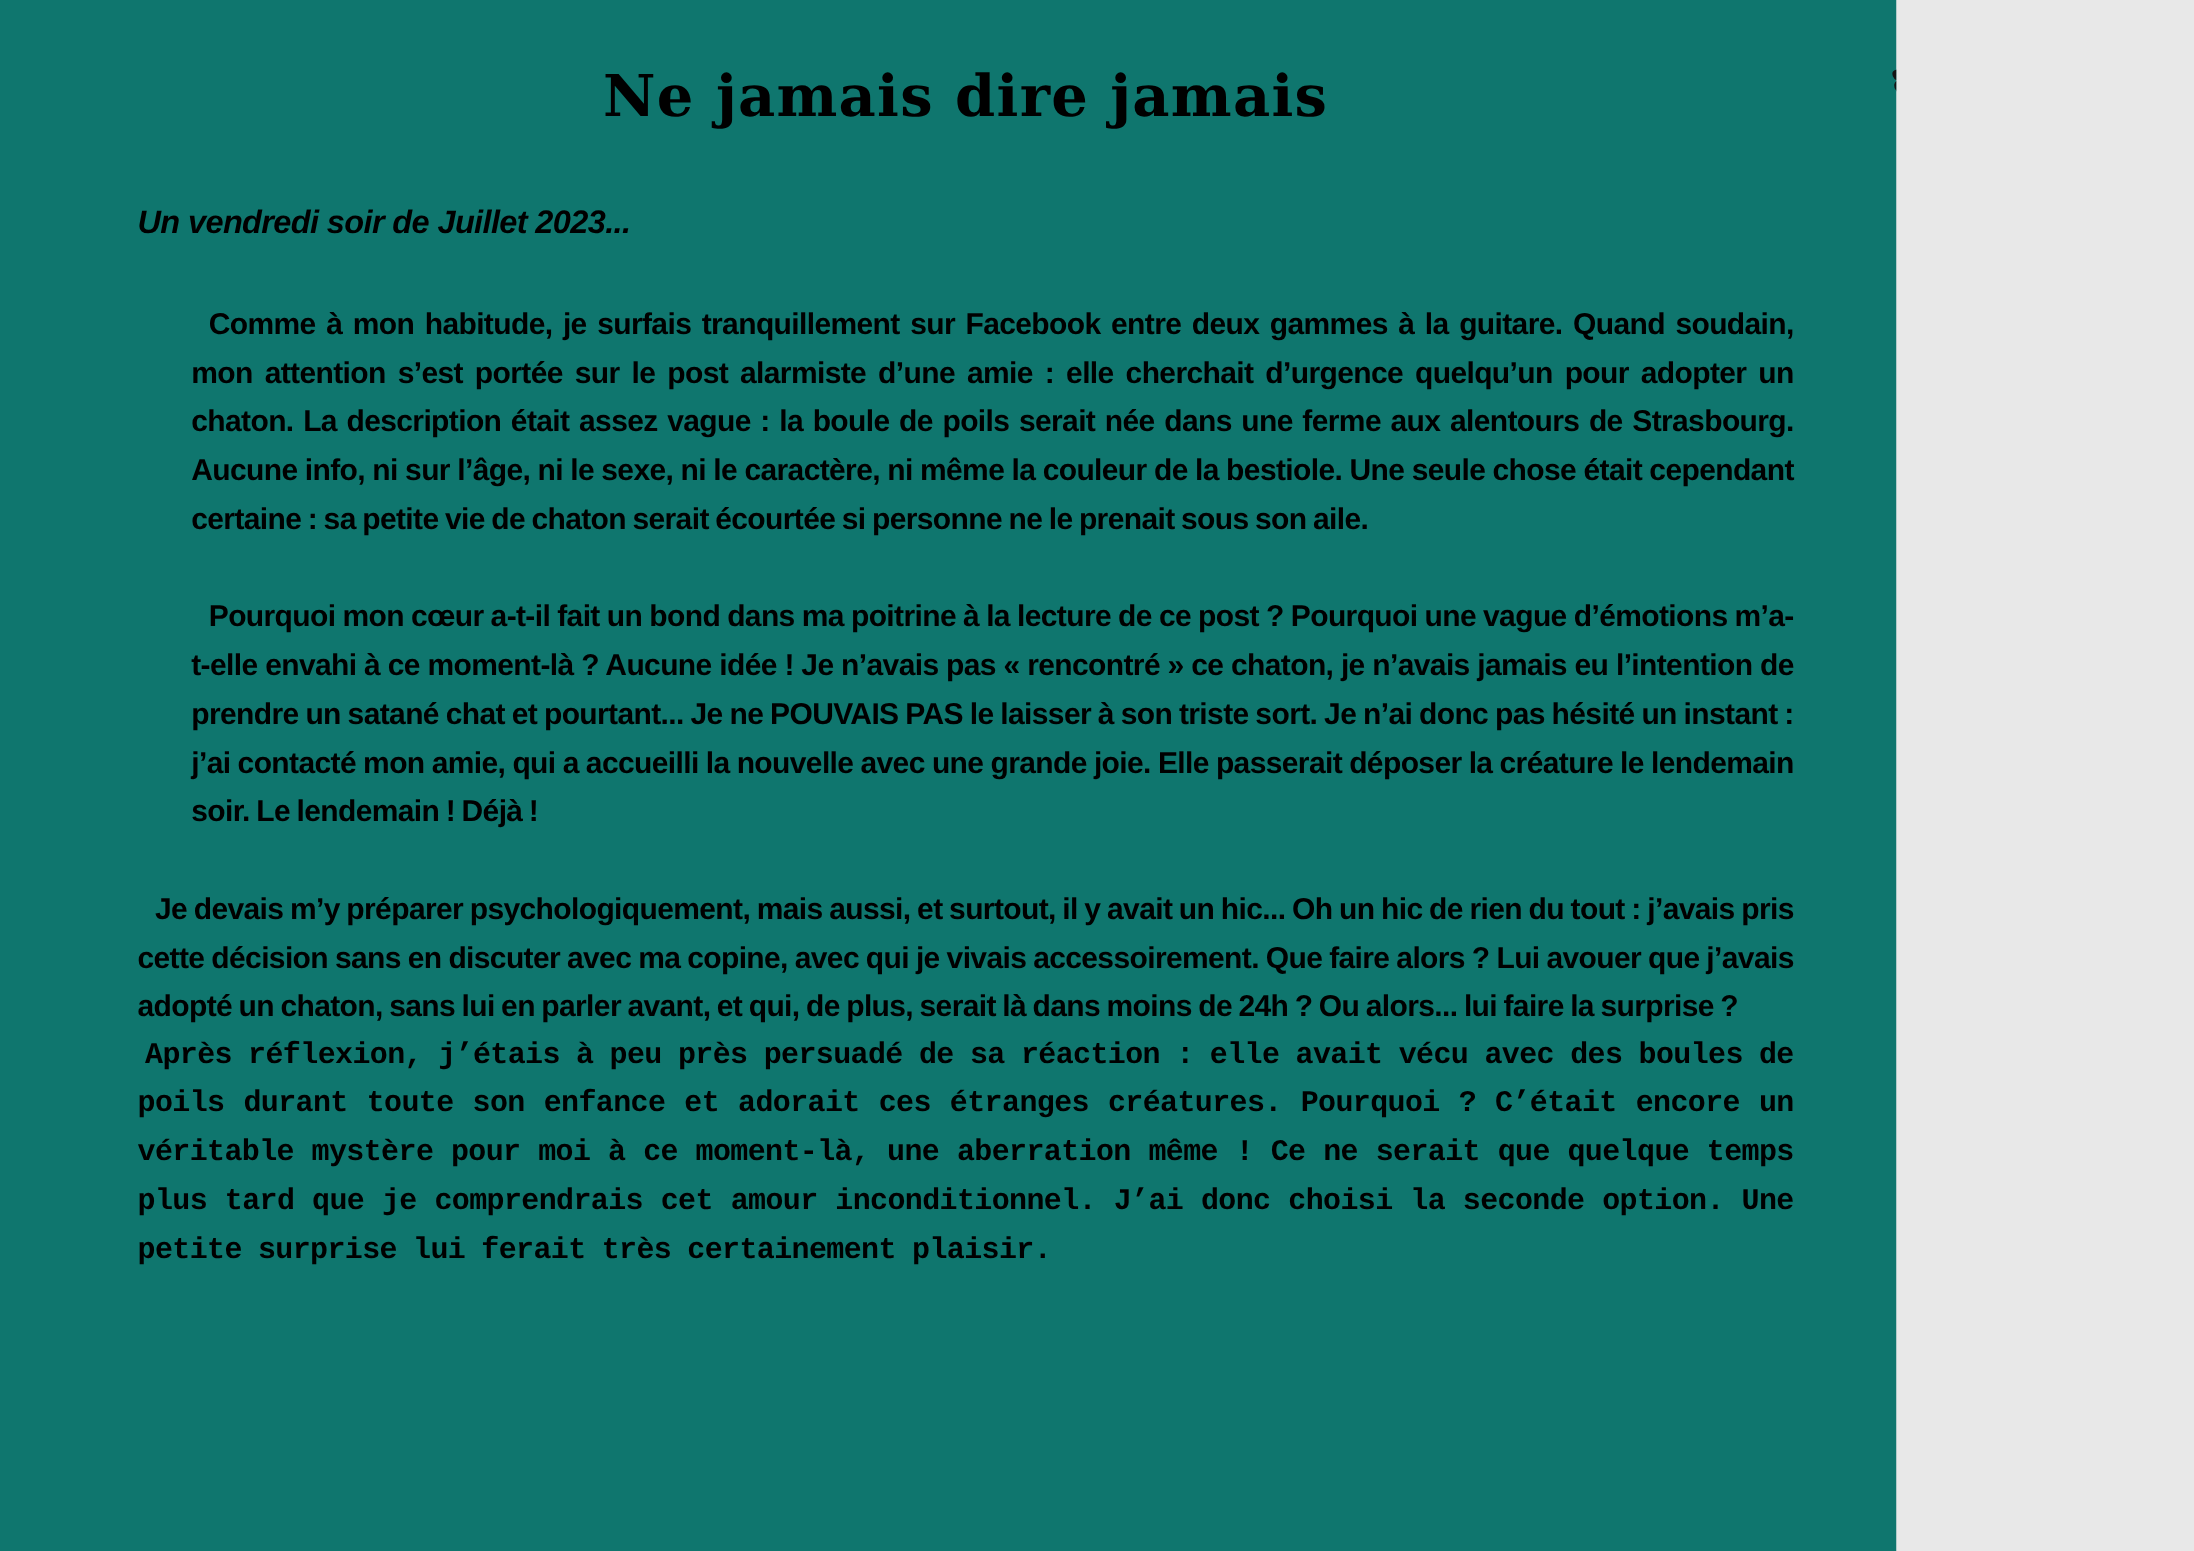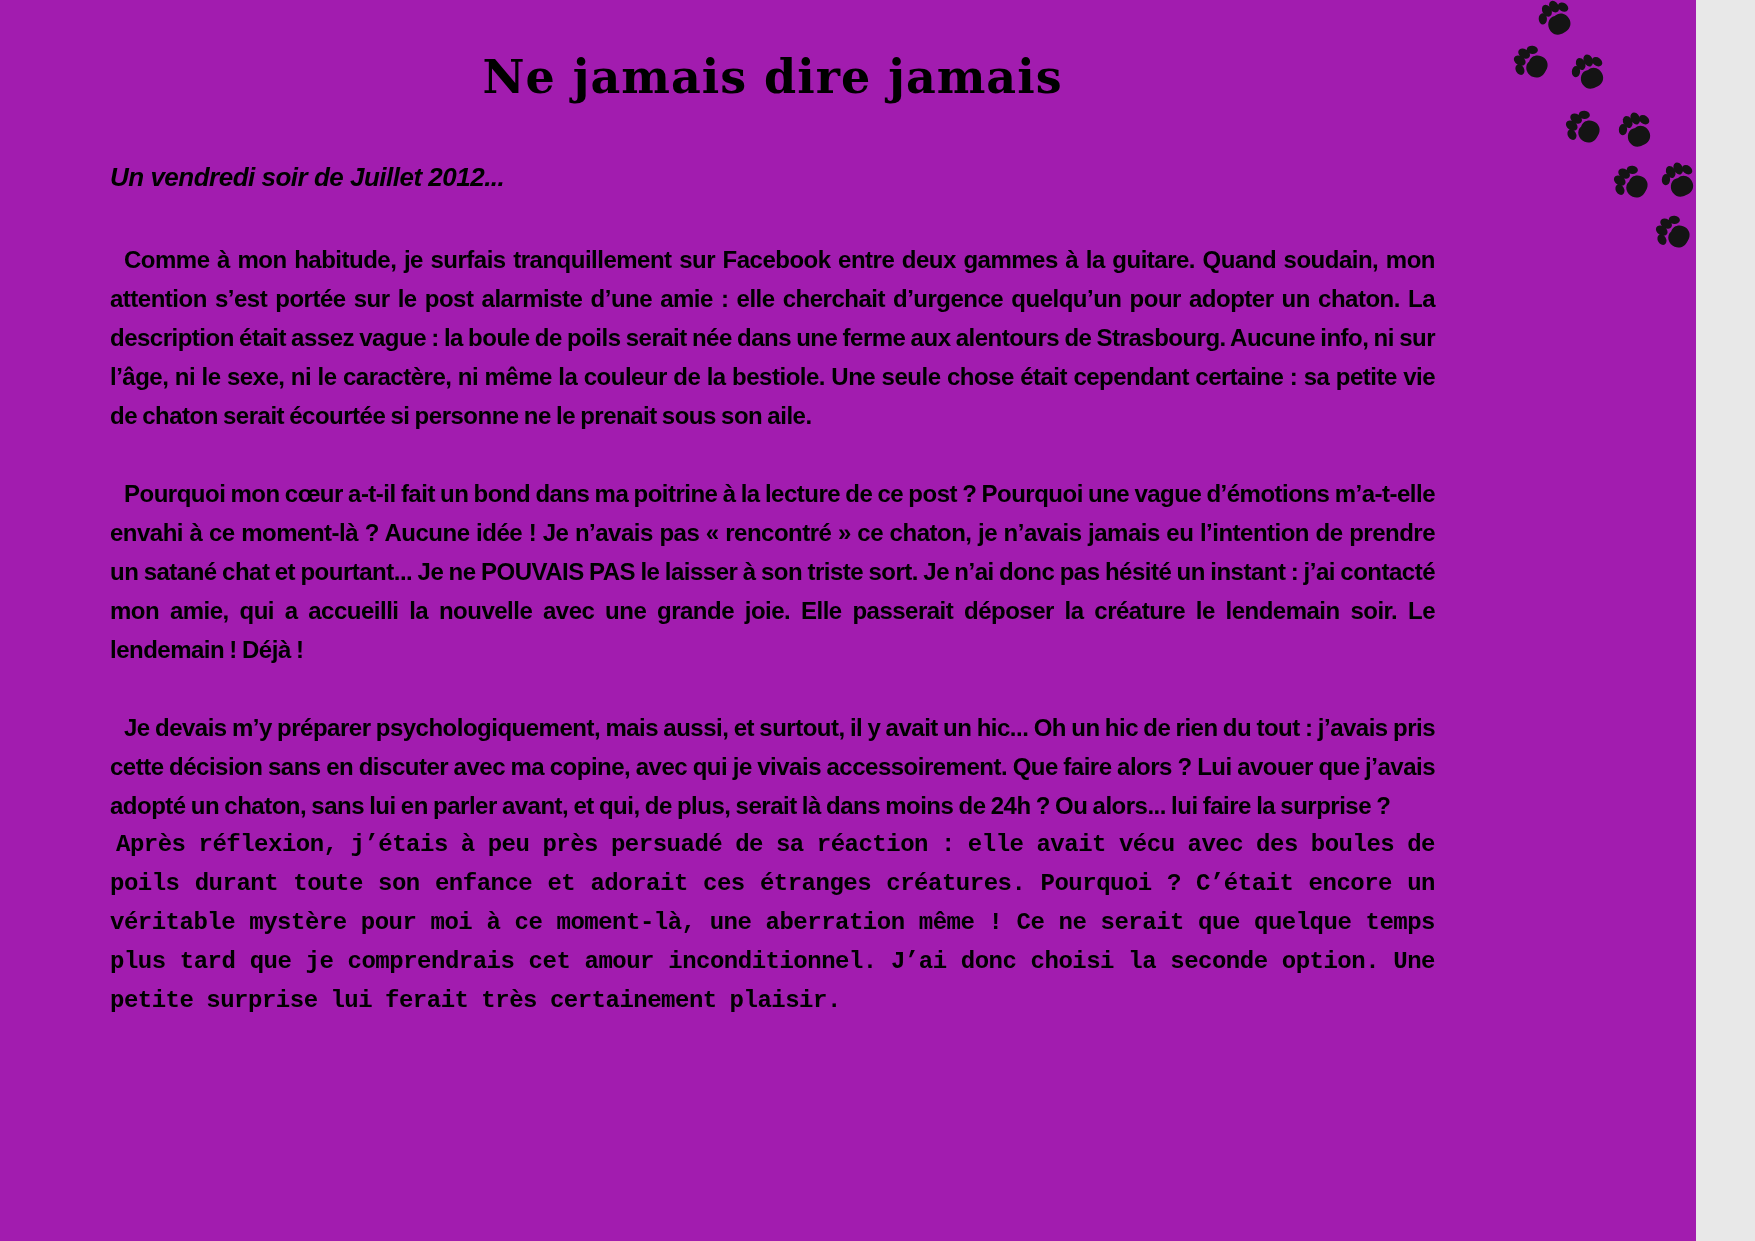--- a/index.html
+++ b/index.html
@@ -1,20 +1,20 @@
 <!DOCTYPE html>
 <html><head>
 <meta charset="utf-8">
 <style>
   html, body { margin: 0; padding: 0; background: #e8e8e8; }
   .page {
     position: relative;
-    width: 1696px;
+    width: 1517px;
     height: 1241px;
-    background: #a21caf;
+    background: #0f766e;
     overflow: hidden;
     font-family: "Liberation Sans", sans-serif;
     color: #000000;
   }
   .doc-title {
     position: absolute;
     left: 110px;
     width: 1325px;
     top: 50px;
     text-align: center;
@@ -42,38 +42,38 @@
   .body-text p {
     margin: 0;
     font-size: 24px;
     font-weight: bold;
     line-height: 39px;
     letter-spacing: -0.5px;
     word-spacing: -1px;
     text-align: justify;
     color: #000000;
   }
-  p.para-gap { margin-bottom: 39px; }
+  p.para-gap { margin-bottom: 39px; margin-left: 43px; }
   p.indent { text-indent: 14px; }
   p.indent-small { text-indent: 6px; font-family: Liberation Mono, monospace; }
   .paw {
     position: absolute;
     width: 36px;
     height: 44px;
   }
   .paw svg { width: 100%; height: 100%; display: block; }
 </style>
 </head>
 <body>
 
 <div class="page">
 
   <div class="doc-title">Ne jamais dire jamais</div>
 
-  <div class="date-line">Un vendredi soir de Juillet 2012...</div>
+  <div class="date-line">Un vendredi soir de Juillet 2023...</div>
 
   <div class="body-text">
     <p class="para-gap indent">Comme à mon habitude, je surfais tranquillement sur Facebook entre deux gammes à la guitare. Quand soudain, mon attention s’est portée sur le post alarmiste d’une amie : elle cherchait d’urgence quelqu’un pour adopter un chaton. La description était assez vague : la boule de poils serait née dans une ferme aux alentours de Strasbourg. Aucune info, ni sur l’âge, ni le sexe, ni le caractère, ni même la couleur de la bestiole. Une seule chose était cependant certaine : sa petite vie de chaton serait écourtée si personne ne le prenait sous son aile.</p>
     <p class="para-gap indent">Pourquoi mon cœur a-t-il fait un bond dans ma poitrine à la lecture de ce post ? Pourquoi une vague d’émotions m’a-t-elle envahi à ce moment-là ? Aucune idée ! Je n’avais pas « rencontré » ce chaton, je n’avais jamais eu l’intention de prendre un satané chat et pourtant... Je ne POUVAIS PAS le laisser à son triste sort. Je n’ai donc pas hésité un instant : j’ai contacté mon amie, qui a accueilli la nouvelle avec une grande joie. Elle passerait déposer la créature le lendemain soir. Le lendemain ! Déjà !</p>
     <p class="indent">Je devais m’y préparer psychologiquement, mais aussi, et surtout, il y avait un hic... Oh un hic de rien du tout : j’avais pris cette décision sans en discuter avec ma copine, avec qui je vivais accessoirement. Que faire alors ? Lui avouer que j’avais adopté un chaton, sans lui en parler avant, et qui, de plus, serait là dans moins de 24h ? Ou alors... lui faire la surprise ?</p>
     <p class="indent-small">Après réflexion, j’étais à peu près persuadé de sa réaction : elle avait vécu avec des boules de poils durant toute son enfance et adorait ces étranges créatures. Pourquoi ? C’était encore un véritable mystère pour moi à ce moment-là, une aberration même ! Ce ne serait que quelque temps plus tard que je comprendrais cet amour inconditionnel. J’ai donc choisi la seconde option. Une petite surprise lui ferait très certainement plaisir.</p>
   </div>
 
   <div id="paw-trail">
       <div class="paw" style="left: 1539px; top: -2px; transform: rotate(-30deg);">

